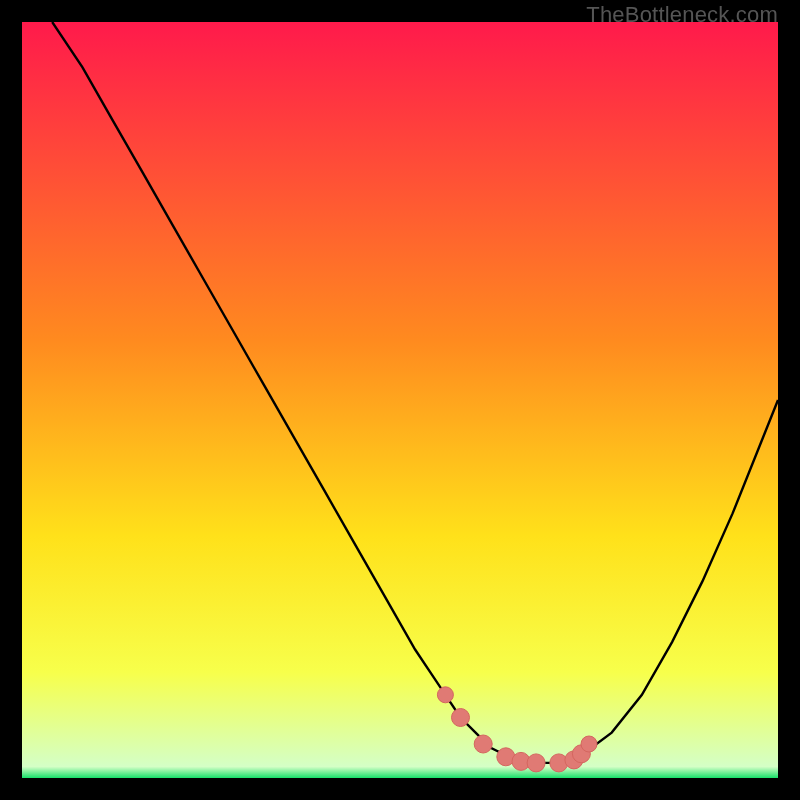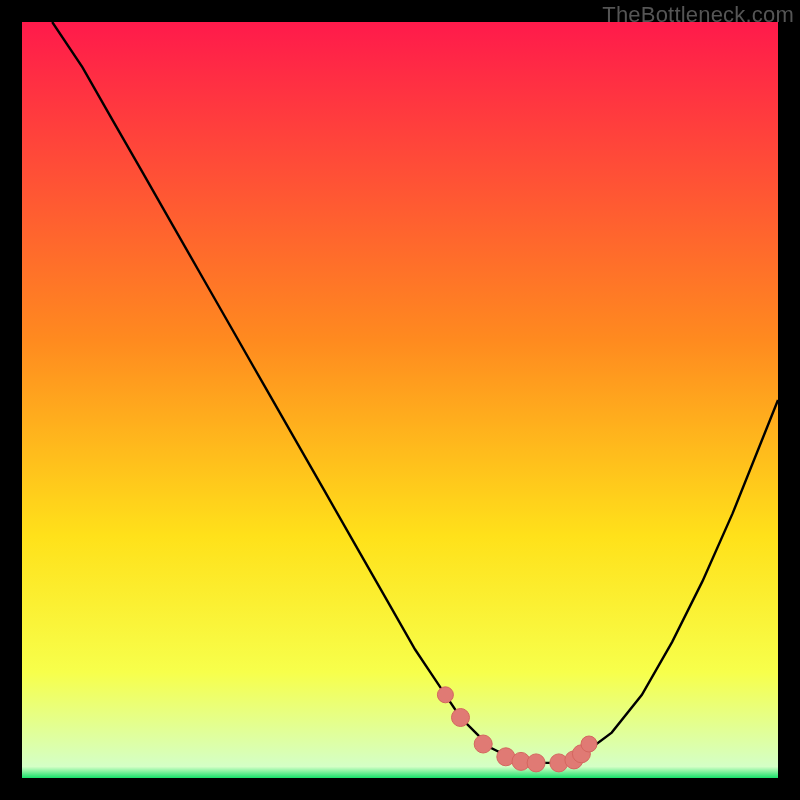--- a/index.html
+++ b/index.html
@@ -23,21 +23,21 @@
   .plot {
     position: absolute;
     left: 0;
     top: 0;
     width: 756px;
     height: 756px;
   }
   .watermark {
     position: absolute;
     top: 2px;
-    right: 6px;
+    right: 22px;
     color: #555;
     font-size: 22px;
     font-weight: 500;
     letter-spacing: 0.2px;
   }
   svg { display: block; }
 </style>
 </head>
 <body>
 

